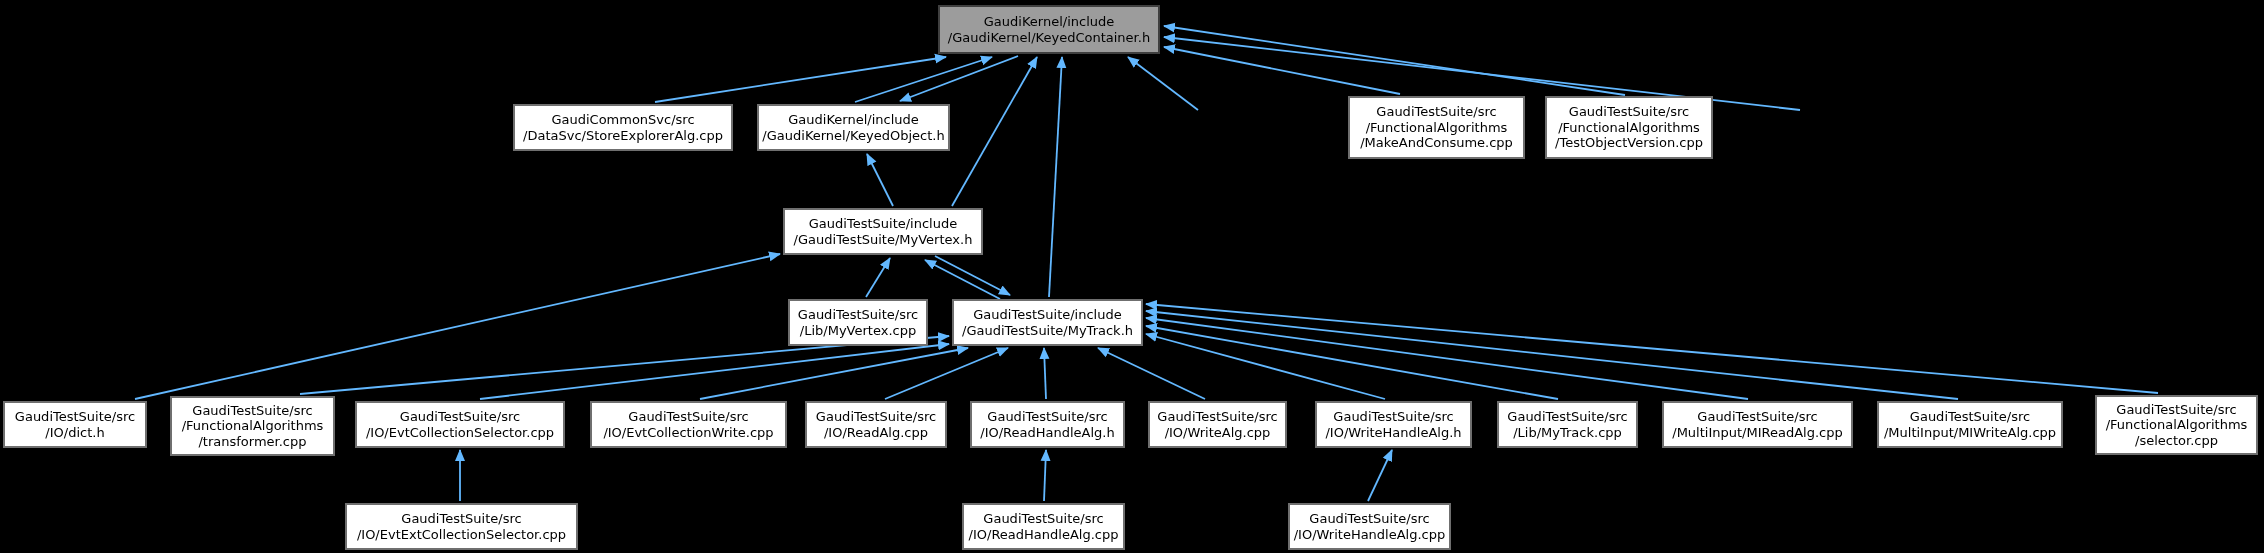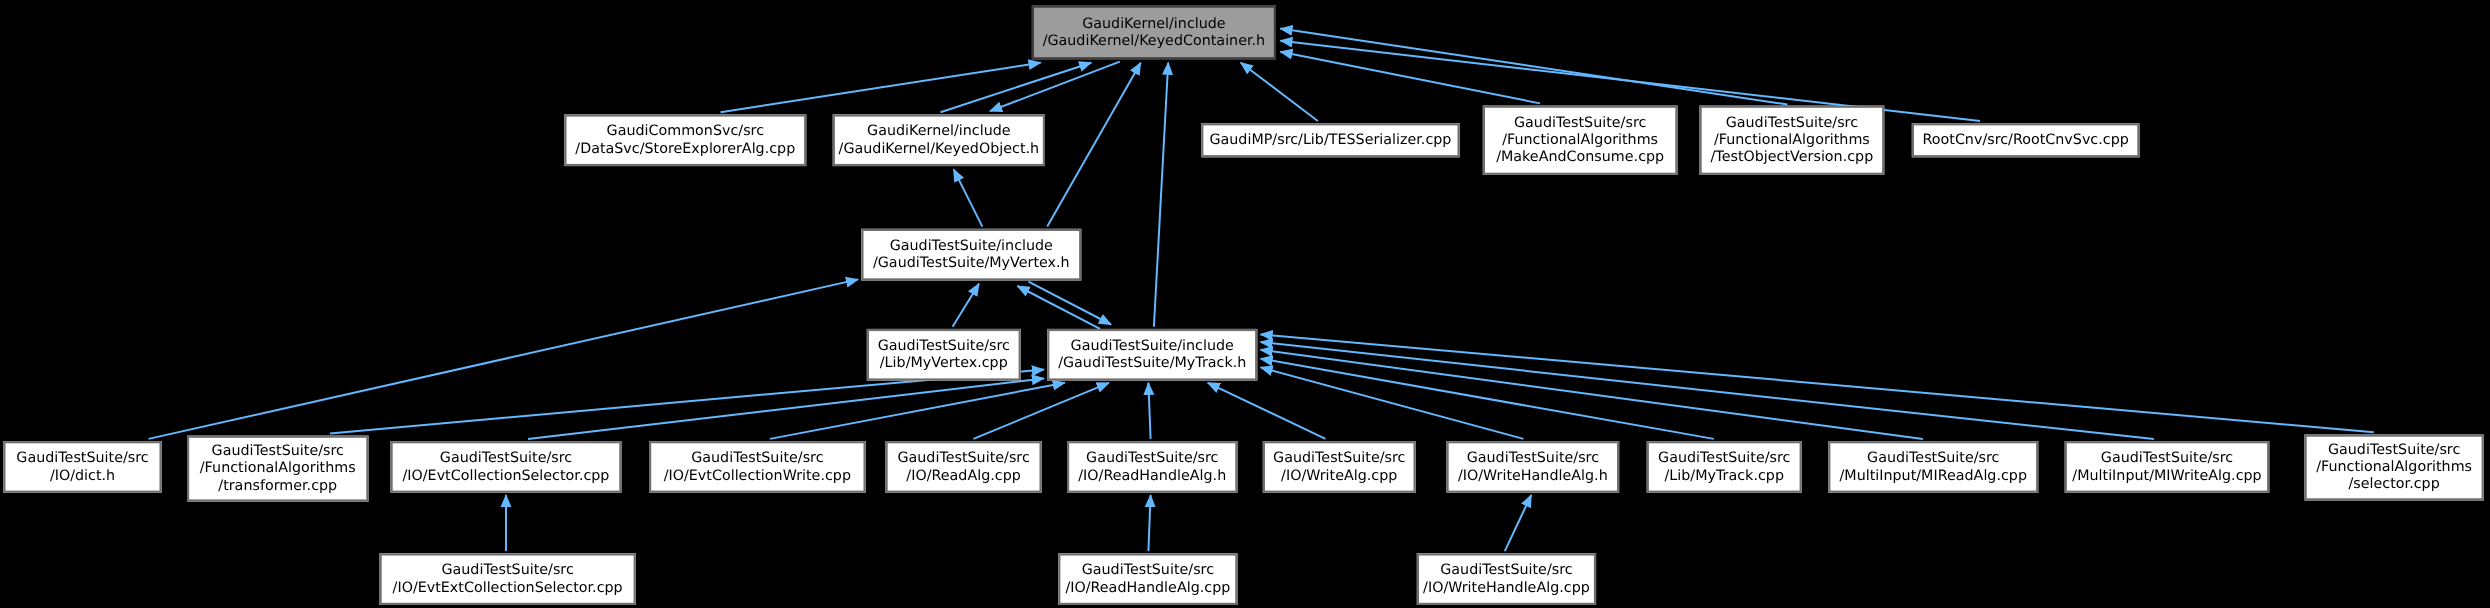--- a/index.html
+++ b/index.html
@@ -84,28 +84,26 @@
       <line x1="460" y1="501" x2="460" y2="450" stroke="#63b8ff" stroke-width="1.8" marker-end="url(#arrowhead)"></line>
       <line x1="1044" y1="501" x2="1046" y2="450" stroke="#63b8ff" stroke-width="1.8" marker-end="url(#arrowhead)"></line>
       <line x1="1368" y1="501" x2="1392" y2="450" stroke="#63b8ff" stroke-width="1.8" marker-end="url(#arrowhead)"></line>
     </svg>
     <div class="gnode root" style="left: 938px; top: 5px; width: 222px; height: 49px; background: rgb(156, 156, 156); border-color: rgb(63, 63, 63); color: rgb(0, 0, 0);">GaudiKernel/include
 /GaudiKernel/KeyedContainer.h</div>
     <div class="gnode" style="left: 513px; top: 104px; width: 220px; height: 47px; background: rgb(255, 255, 255); border-color: rgb(111, 111, 111); color: rgb(0, 0, 0);">GaudiCommonSvc/src
 /DataSvc/StoreExplorerAlg.cpp</div>
     <div class="gnode" style="left: 757px; top: 104px; width: 193px; height: 47px; background: rgb(255, 255, 255); border-color: rgb(111, 111, 111); color: rgb(0, 0, 0);">GaudiKernel/include
 /GaudiKernel/KeyedObject.h</div>
-    <div class="gnode" style="left: 1092px; top: 112px; width: 235px; height: 31px; background: rgb(255, 255, 255); border-color: rgb(111, 111, 111); color: rgb(0, 0, 0);">GaudiMP/src/Lib/TESSerializer.cpp</div>
     <div class="gnode" style="left: 1348px; top: 96px; width: 177px; height: 63px; background: rgb(255, 255, 255); border-color: rgb(111, 111, 111); color: rgb(0, 0, 0);">GaudiTestSuite/src
 /FunctionalAlgorithms
 /MakeAndConsume.cpp</div>
     <div class="gnode" style="left: 1545px; top: 96px; width: 168px; height: 63px; background: rgb(255, 255, 255); border-color: rgb(111, 111, 111); color: rgb(0, 0, 0);">GaudiTestSuite/src
 /FunctionalAlgorithms
 /TestObjectVersion.cpp</div>
-    <div class="gnode" style="left: 1738px; top: 112px; width: 207px; height: 31px; background: rgb(255, 255, 255); border-color: rgb(111, 111, 111); color: rgb(0, 0, 0);">RootCnv/src/RootCnvSvc.cpp</div>
     <div class="gnode" style="left: 783px; top: 208px; width: 200px; height: 47px; background: rgb(255, 255, 255); border-color: rgb(111, 111, 111); color: rgb(0, 0, 0);">GaudiTestSuite/include
 /GaudiTestSuite/MyVertex.h</div>
     <div class="gnode" style="left: 788px; top: 299px; width: 140px; height: 47px; background: rgb(255, 255, 255); border-color: rgb(111, 111, 111); color: rgb(0, 0, 0);">GaudiTestSuite/src
 /Lib/MyVertex.cpp</div>
     <div class="gnode" style="left: 952px; top: 299px; width: 191px; height: 47px; background: rgb(255, 255, 255); border-color: rgb(111, 111, 111); color: rgb(0, 0, 0);">GaudiTestSuite/include
 /GaudiTestSuite/MyTrack.h</div>
     <div class="gnode" style="left: 3px; top: 401px; width: 144px; height: 47px; background: rgb(255, 255, 255); border-color: rgb(111, 111, 111); color: rgb(0, 0, 0);">GaudiTestSuite/src
 /IO/dict.h</div>
     <div class="gnode" style="left: 170px; top: 396px; width: 165px; height: 60px; background: rgb(255, 255, 255); border-color: rgb(111, 111, 111); color: rgb(0, 0, 0);">GaudiTestSuite/src
 /FunctionalAlgorithms

